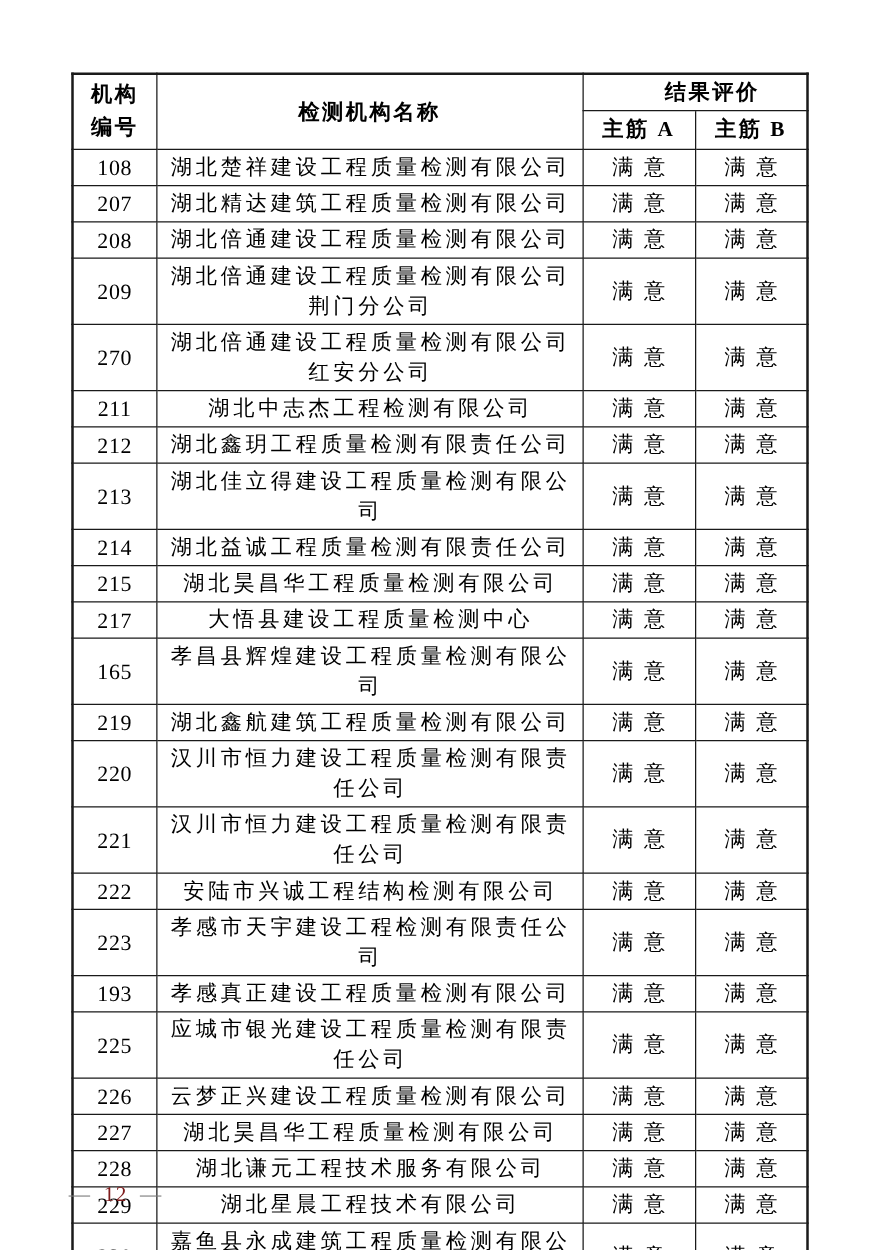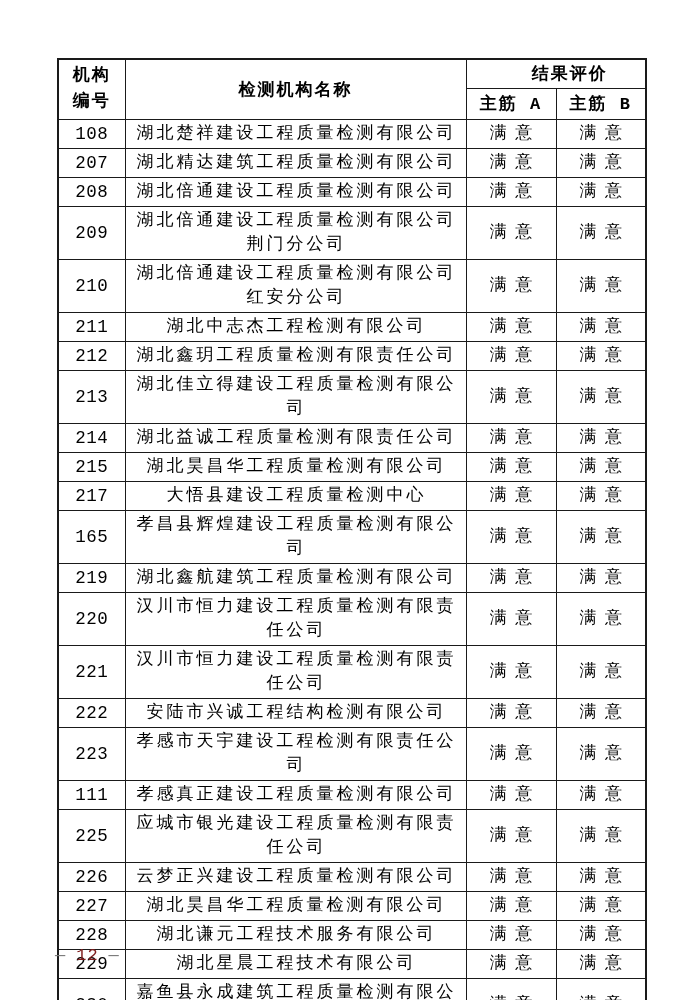--- a/index.html
+++ b/index.html
@@ -9,21 +9,20 @@
     background: #ffffff;
     font-family: "Liberation Serif", "DejaVu Serif", serif;
     color: #000000;
   }
   .page {
     position: relative;
     width: 672px;
     height: 1000px;
     background: #ffffff;
     overflow: hidden;
-    font-family: Liberation Mono, monospace;
   }
   table.report-table {
     position: absolute;
     left: 57px;
     top: 58px;
     width: 588px;
     border-collapse: collapse;
     table-layout: fixed;
   }
   table.report-table col.c-id   { width: 67px; }
@@ -138,21 +137,21 @@
     </tr>
 
     <tr class="data-row">
       <td class="cell-id">209</td>
       <td class="cell-name">湖北倍通建设工程质量检测有限公司荆门分公司</td>
       <td class="cell-eval"><span class="spaced-eval">满意</span></td>
       <td class="cell-eval"><span class="spaced-eval">满意</span></td>
     </tr>
 
     <tr class="data-row">
-      <td class="cell-id">210</td>
+      <td class="cell-id">270</td>
       <td class="cell-name">湖北倍通建设工程质量检测有限公司红安分公司</td>
       <td class="cell-eval"><span class="spaced-eval">满意</span></td>
       <td class="cell-eval"><span class="spaced-eval">满意</span></td>
     </tr>
 
     <tr class="data-row">
       <td class="cell-id">211</td>
       <td class="cell-name">湖北中志杰工程检测有限公司</td>
       <td class="cell-eval"><span class="spaced-eval">满意</span></td>
       <td class="cell-eval"><span class="spaced-eval">满意</span></td>
@@ -229,21 +228,21 @@
     </tr>
 
     <tr class="data-row">
       <td class="cell-id">223</td>
       <td class="cell-name">孝感市天宇建设工程检测有限责任公司</td>
       <td class="cell-eval"><span class="spaced-eval">满意</span></td>
       <td class="cell-eval"><span class="spaced-eval">满意</span></td>
     </tr>
 
     <tr class="data-row">
-      <td class="cell-id">111</td>
+      <td class="cell-id">193</td>
       <td class="cell-name">孝感真正建设工程质量检测有限公司</td>
       <td class="cell-eval"><span class="spaced-eval">满意</span></td>
       <td class="cell-eval"><span class="spaced-eval">满意</span></td>
     </tr>
 
     <tr class="data-row">
       <td class="cell-id">225</td>
       <td class="cell-name">应城市银光建设工程质量检测有限责任公司</td>
       <td class="cell-eval"><span class="spaced-eval">满意</span></td>
       <td class="cell-eval"><span class="spaced-eval">满意</span></td>

